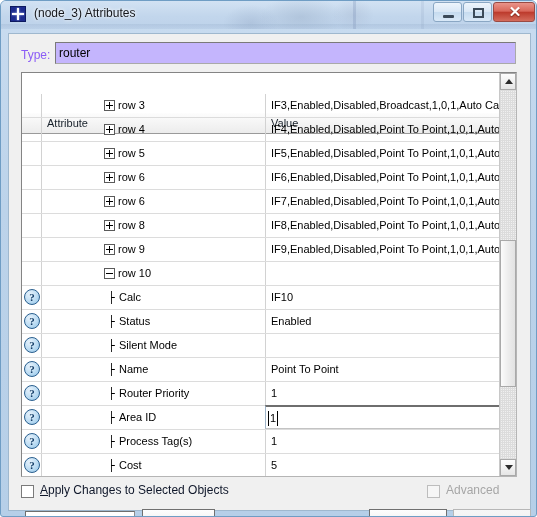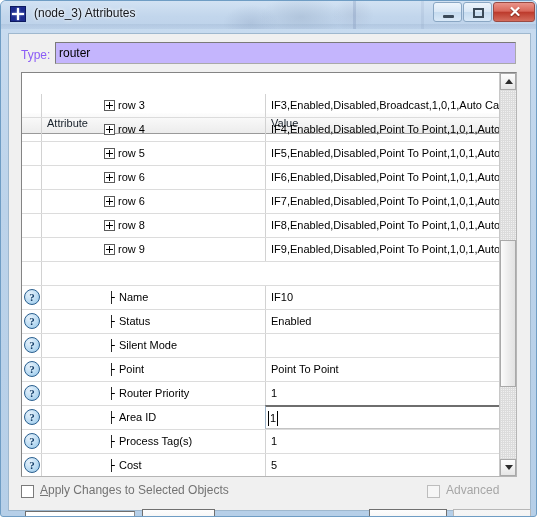--- a/index.html
+++ b/index.html
@@ -377,21 +377,21 @@
     left: 0; top: 2px;
     width: 13px; height: 13px;
     background: #ffffff;
     border: 1px solid #7a7a7a;
     box-sizing: border-box;
   }
   .chk-label {
     position: absolute;
     left: 19px; top: 0;
     font-size: 12px;
-    color: #737373;
+    color: #0f172a;
     white-space: nowrap;
   }
   .chk-row-adv {
     position: absolute;
     left: 418px; top: 449px;
   }
   .chkbox.disabled { border-color: #bdbdbd; background: #f6f6f6; }
   .chk-label.disabled { color: #a6a6a6; }
 
   .find-input {
@@ -519,58 +519,62 @@
           <div class="row d1">
             <div class="cell-icon"></div>
             <div class="cell-attr">
               <span class="exp plus"></span>
               <span class="lbl">row 9</span>
             </div>
             <div class="cell-val">IF9,Enabled,Disabled,Point To Point,1,0,1,Auto ...</div>
           </div>
           <div class="row d1">
             <div class="cell-icon"></div>
+            <div class="cell-attr">
+              <span class="exp"></span>
+              <span class="lbl">row 10</span>
+            </div>
             <div class="cell-val"></div>
           </div>
           <div class="row d2">
             <div class="cell-icon">
               <span class="help-icon">?</span>
             </div>
             <div class="cell-attr">
               <span class="tee">├</span>
+              <span class="lbl">Calc</span>
+            </div>
+            <div class="cell-val">IF10</div>
+          </div>
+          <div class="row d2">
+            <div class="cell-icon">
+              <span class="help-icon">?</span>
+            </div>
+            <div class="cell-attr">
+              <span class="tee">├</span>
+              <span class="lbl">Status</span>
+            </div>
+            <div class="cell-val">Enabled</div>
+          </div>
+          <div class="row d2">
+            <div class="cell-icon">
+              <span class="help-icon">?</span>
+            </div>
+            <div class="cell-attr">
+              <span class="tee">├</span>
+              <span class="lbl">Silent Mode</span>
+            </div>
+          </div>
+          <div class="row d2">
+            <div class="cell-icon">
+              <span class="help-icon">?</span>
+            </div>
+            <div class="cell-attr">
+              <span class="tee">├</span>
               <span class="lbl">Name</span>
-            </div>
-            <div class="cell-val">IF10</div>
-          </div>
-          <div class="row d2">
-            <div class="cell-icon">
-              <span class="help-icon">?</span>
-            </div>
-            <div class="cell-attr">
-              <span class="tee">├</span>
-              <span class="lbl">Status</span>
-            </div>
-            <div class="cell-val">Enabled</div>
-          </div>
-          <div class="row d2">
-            <div class="cell-icon">
-              <span class="help-icon">?</span>
-            </div>
-            <div class="cell-attr">
-              <span class="tee">├</span>
-              <span class="lbl">Silent Mode</span>
-            </div>
-          </div>
-          <div class="row d2">
-            <div class="cell-icon">
-              <span class="help-icon">?</span>
-            </div>
-            <div class="cell-attr">
-              <span class="tee">├</span>
-              <span class="lbl">Point</span>
             </div>
             <div class="cell-val">Point To Point</div>
           </div>
           <div class="row d2">
             <div class="cell-icon">
               <span class="help-icon">?</span>
             </div>
             <div class="cell-attr">
               <span class="tee">├</span>
               <span class="lbl">Router Priority</span>

